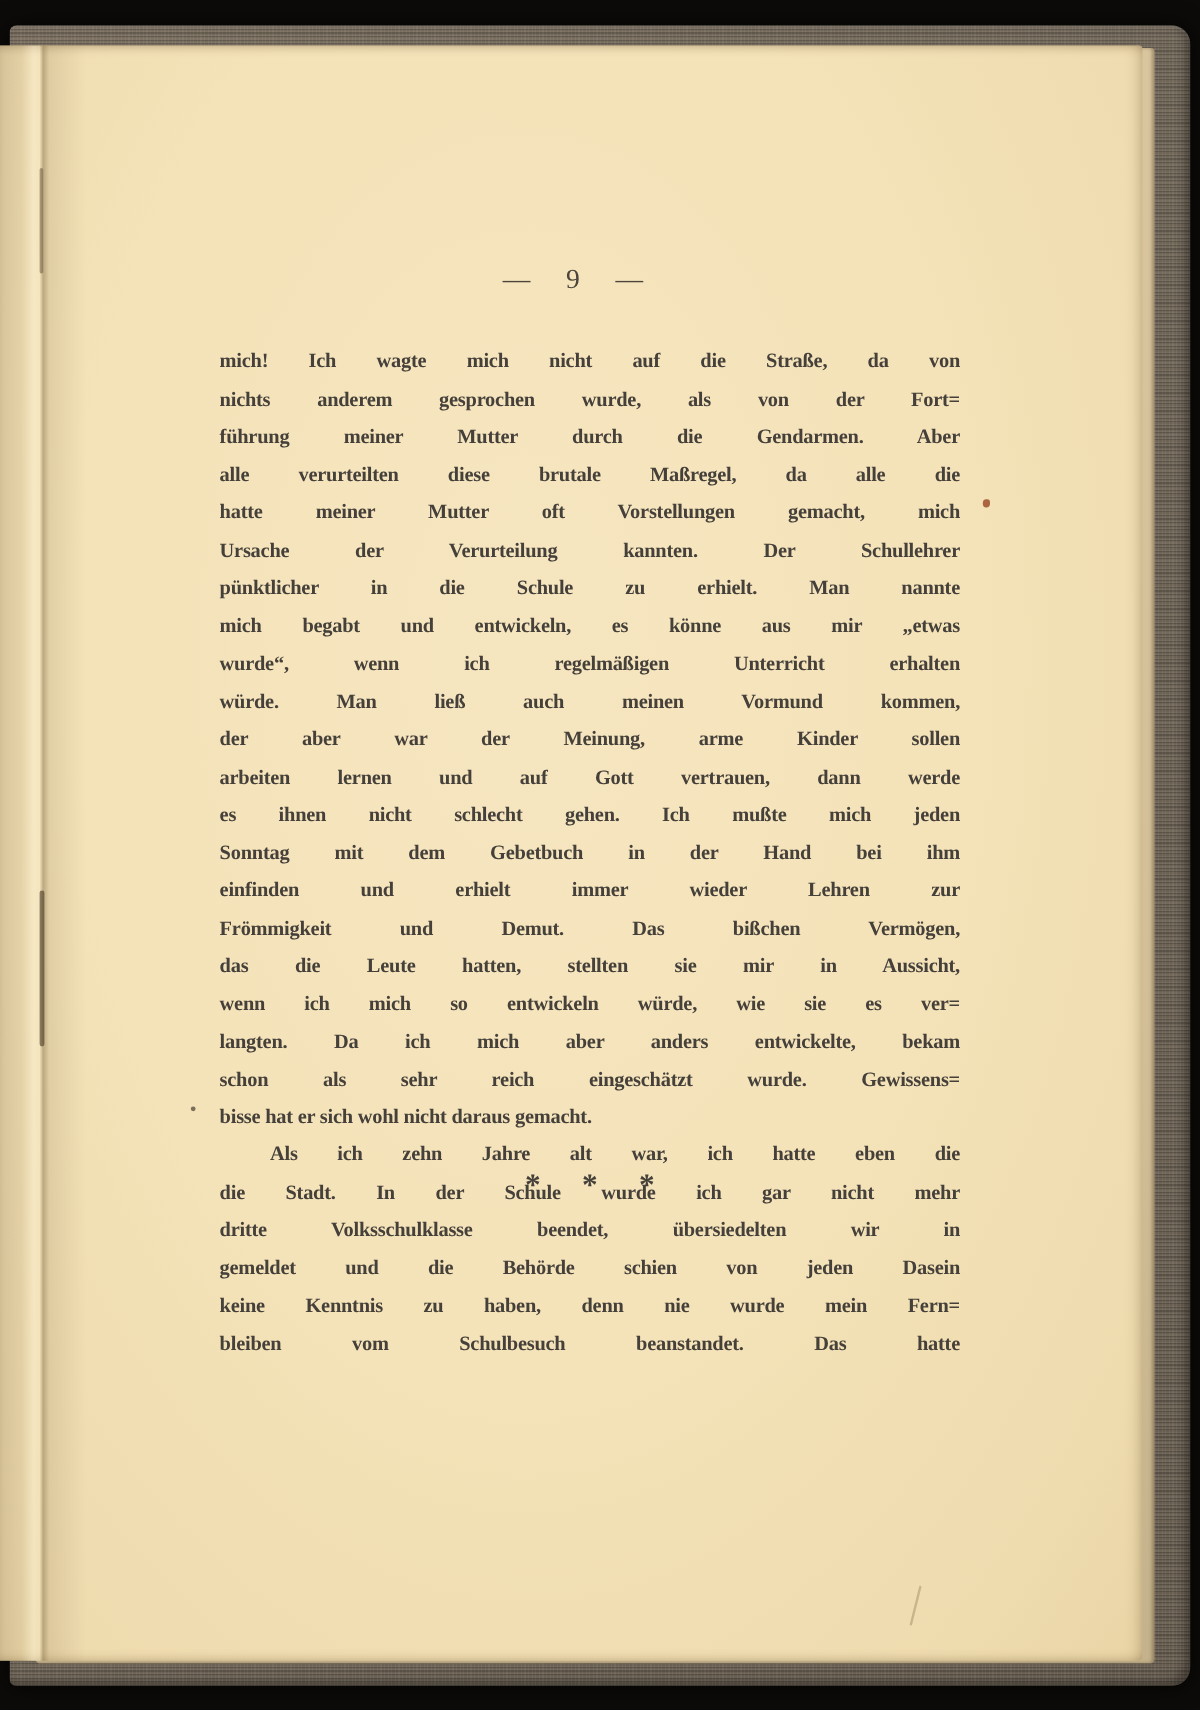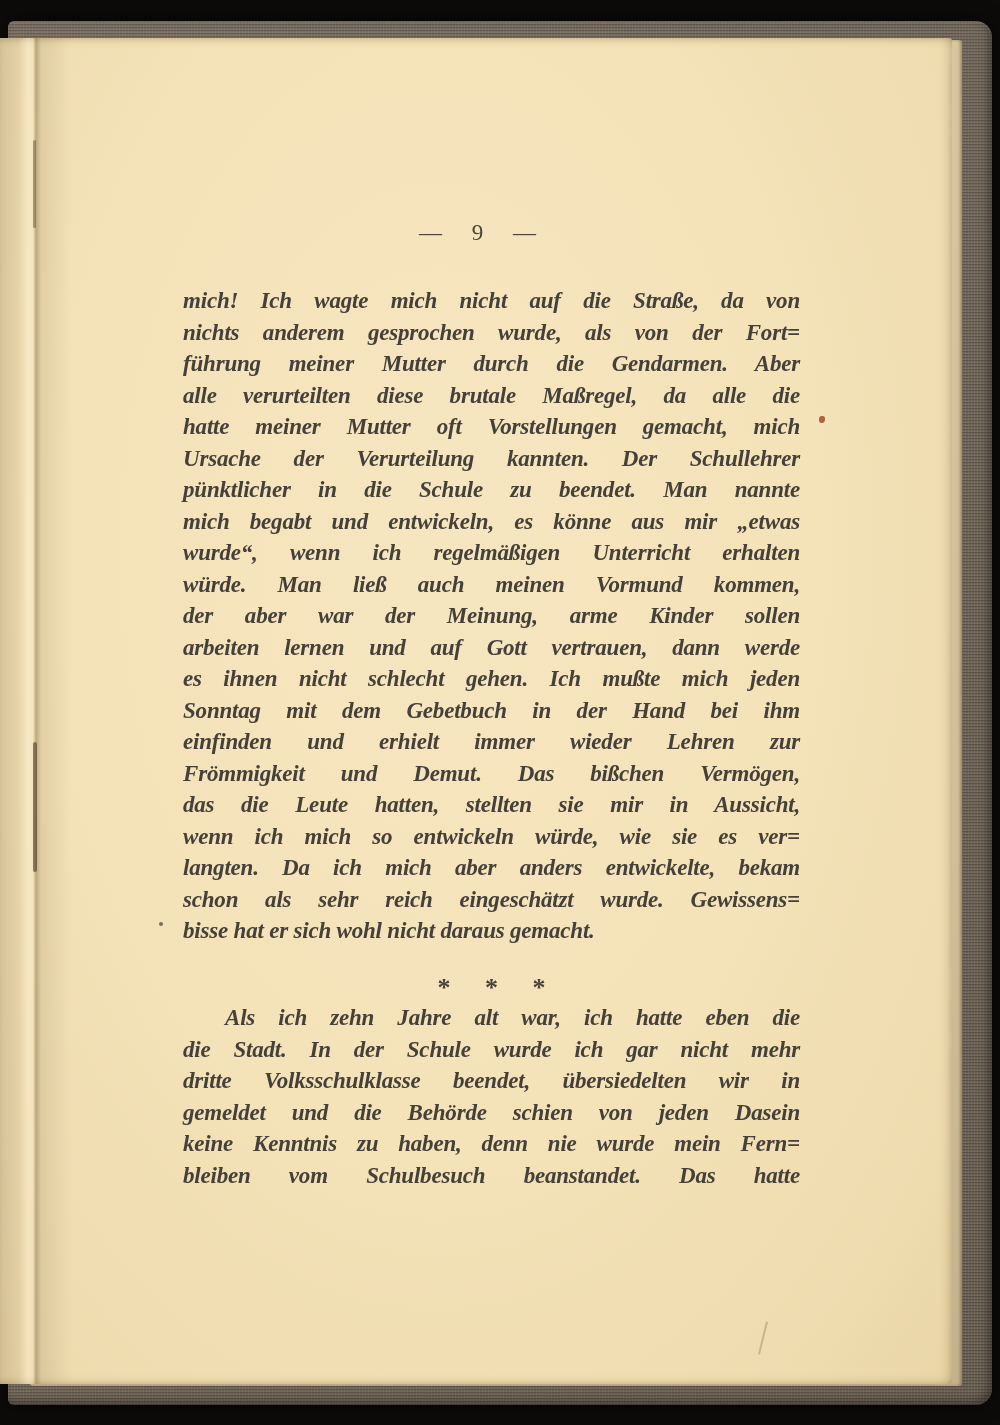--- a/index.html
+++ b/index.html
@@ -50,32 +50,32 @@
   .crease-b{position:absolute;left:33px;top:704px;width:4px;height:130px;
     background:rgba(58,44,26,0.55);border-radius:2px;filter:blur(0.5px);}
   
   .pagenum{
     position:absolute;left:183px;top:180px;width:617px;height:30px;
     text-align:center;font-size:23px;line-height:30px;color:#4b453c;
     word-spacing:24px;transform:translateX(-14px);
   }
   .textblock{position:absolute;left:183px;top:0;width:617px;color:#45403a;}
   .para{position:absolute;left:0;width:617px;
-    font-size:23px;font-weight:700;letter-spacing:-0.2px;font-style:italic;}
+    font-size:17px;font-weight:700;letter-spacing:-0.2px;}
   .para .line{height:31.5px;line-height:31.5px;
     text-align:justify;text-align-last:justify;}
   .para.last-plain .line:last-child{text-align-last:left;}
   .para.indent-first .line:first-child{text-indent:42px;}
   .p1{top:247px;}
   .separator{
     position:absolute;left:0;top:934px;width:617px;height:32px;
     text-align:center;font-size:26px;font-weight:700;line-height:32px;
     word-spacing:28px;color:#45403a;
   }
-  .p2{top:964px;}
+  .p2{top:908px;}
   
   .speck-red{position:absolute;left:819px;top:378px;width:6px;height:7px;
     background:#9c4f2c;border-radius:50% 40% 55% 50%;opacity:0.85;}
   .speck-dot{position:absolute;left:159px;top:884px;width:4px;height:4px;
     background:#5a5244;border-radius:50%;opacity:0.8;}
   .scratch{position:absolute;left:762px;top:1283px;width:2px;height:34px;
     background:#b9a87f;transform:rotate(14deg);border-radius:2px;opacity:0.75;}
 </style>
 </head>
 <body>
@@ -95,21 +95,21 @@
     <header class="pagenum">— 9 —</header>
 
     <div class="textblock">
       <div class="para p1 last-plain">
           <div class="line">mich! Ich wagte mich nicht auf die Straße, da von</div>
           <div class="line">nichts anderem gesprochen wurde, als von der Fort=</div>
           <div class="line">führung meiner Mutter durch die Gendarmen. Aber</div>
           <div class="line">alle verurteilten diese brutale Maßregel, da alle die</div>
           <div class="line">hatte meiner Mutter oft Vorstellungen gemacht, mich</div>
           <div class="line">Ursache der Verurteilung kannten. Der Schullehrer</div>
-          <div class="line">pünktlicher in die Schule zu beendet. Man nannte</div>
+          <div class="line">pünktlicher in die Schule zu erhielt. Man nannte</div>
           <div class="line">mich begabt und entwickeln, es könne aus mir „etwas</div>
           <div class="line">wurde“, wenn ich regelmäßigen Unterricht erhalten</div>
           <div class="line">würde. Man ließ auch meinen Vormund kommen,</div>
           <div class="line">der aber war der Meinung, arme Kinder sollen</div>
           <div class="line">arbeiten lernen und auf Gott vertrauen, dann werde</div>
           <div class="line">es ihnen nicht schlecht gehen. Ich mußte mich jeden</div>
           <div class="line">Sonntag mit dem Gebetbuch in der Hand bei ihm</div>
           <div class="line">einfinden und erhielt immer wieder Lehren zur</div>
           <div class="line">Frömmigkeit und Demut. Das bißchen Vermögen,</div>
           <div class="line">das die Leute hatten, stellten sie mir in Aussicht,</div>

